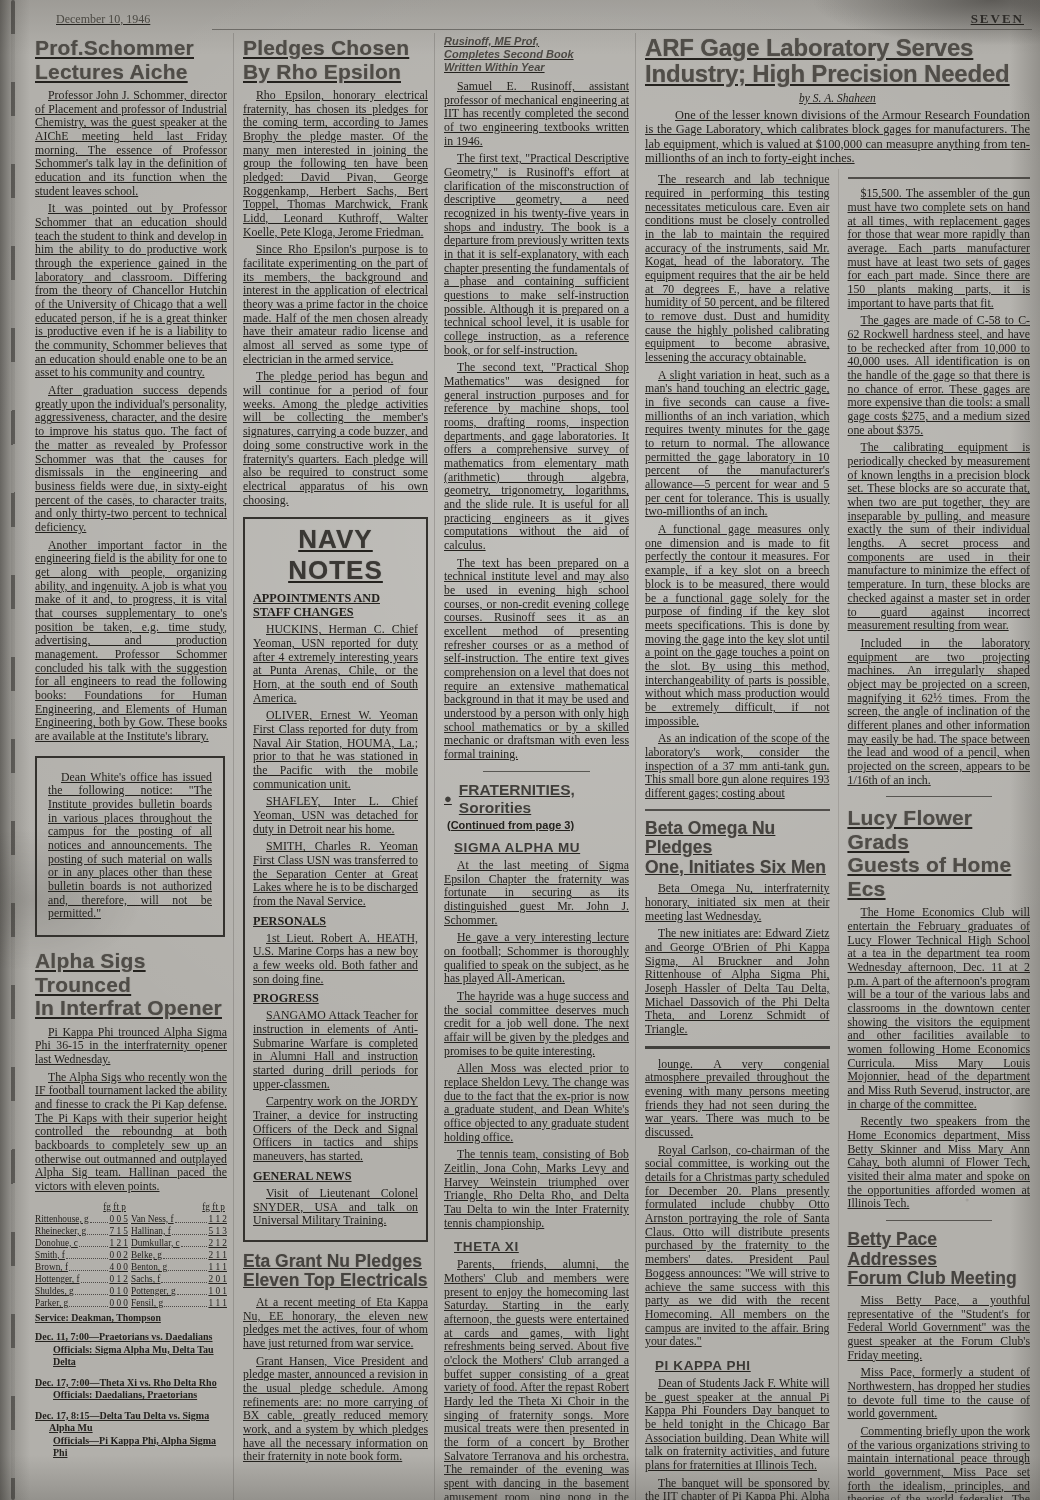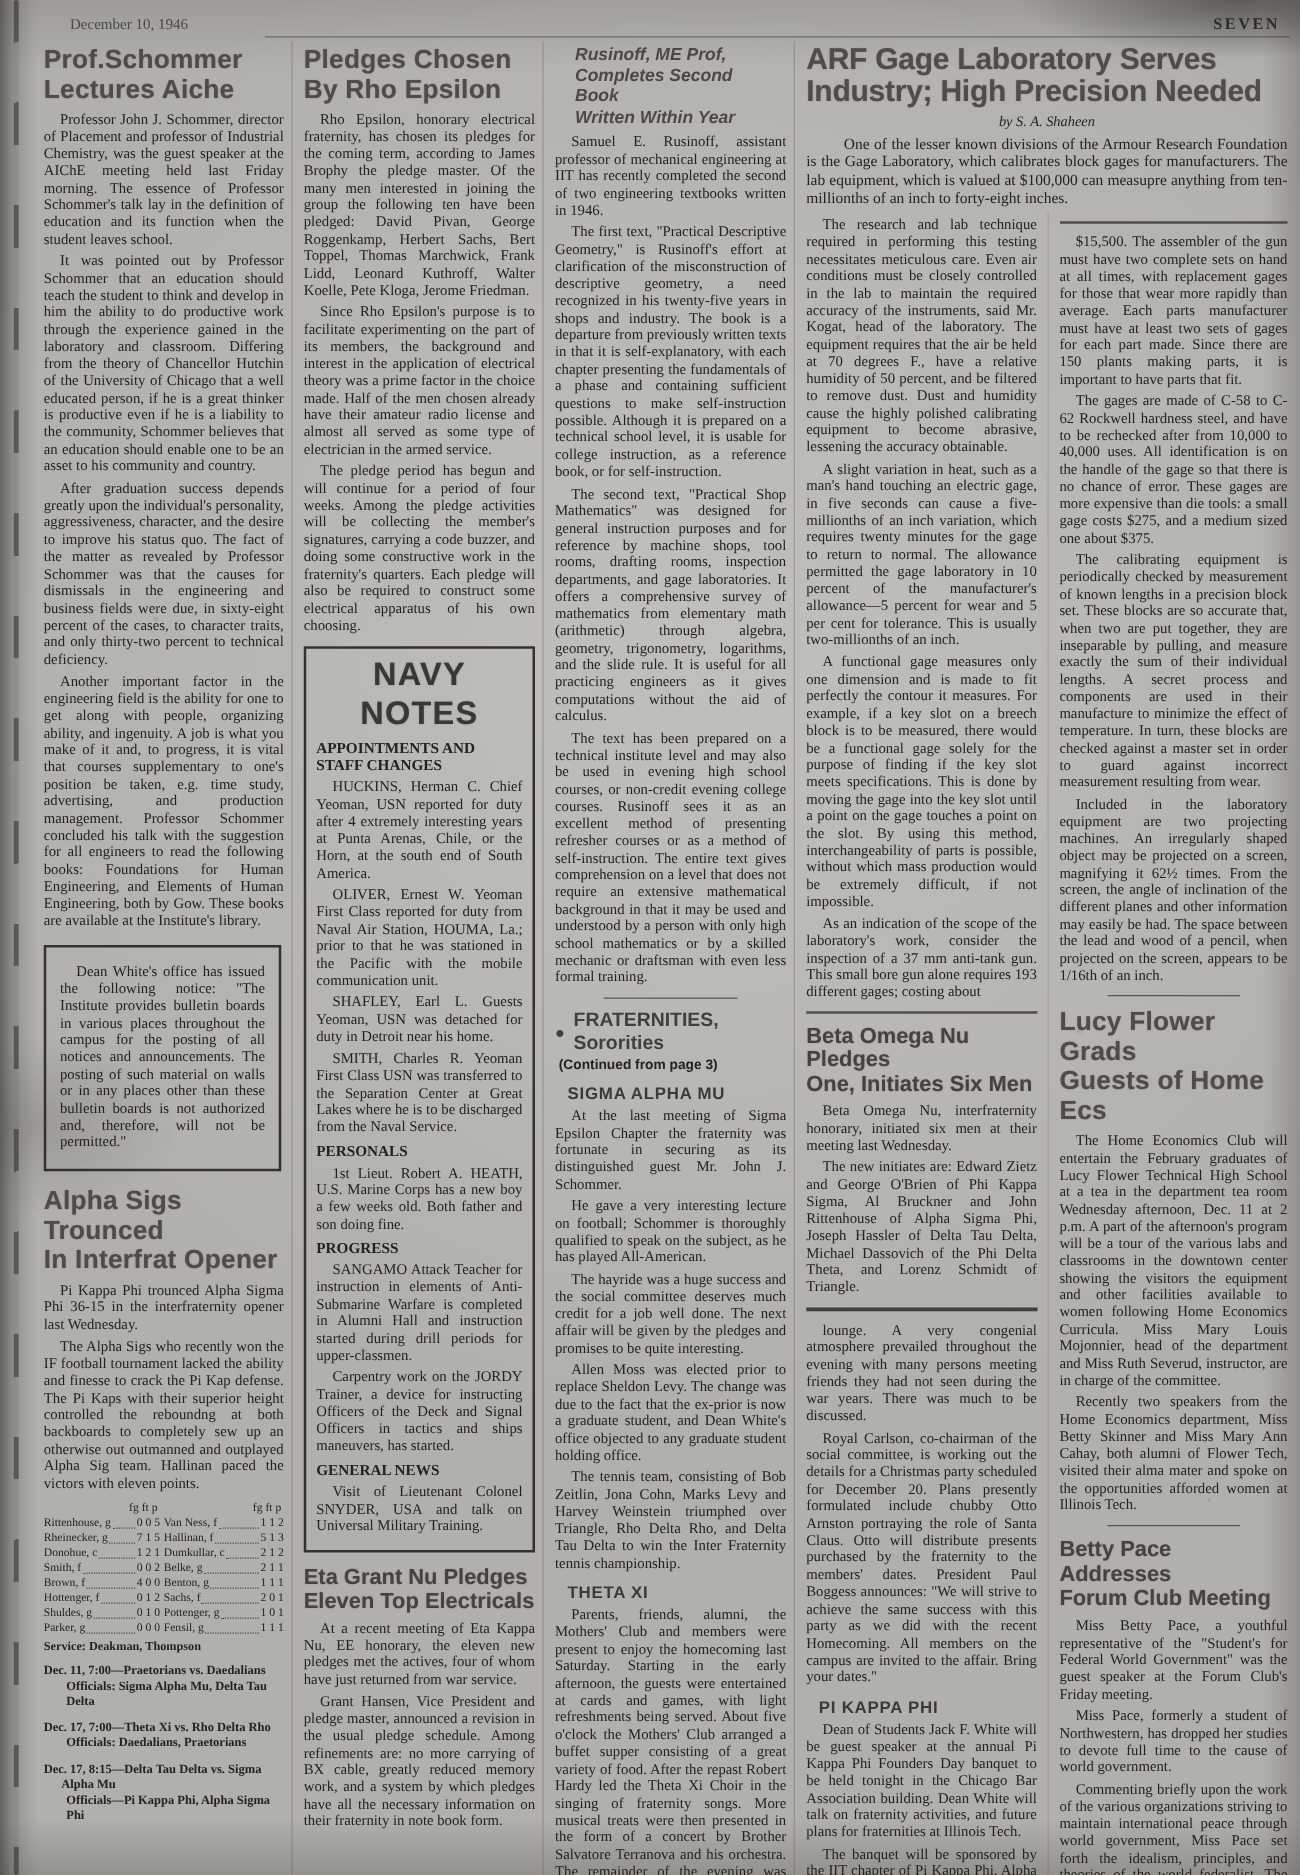--- a/index.html
+++ b/index.html
@@ -4,21 +4,21 @@
 <style>
   * { margin:0; padding:0; box-sizing:border-box; }
   html,body { width:1040px; }
   body { font-family:"Liberation Serif", serif; background:#8f8d89; }
   .page { position:relative; width:1040px; height:1500px; overflow:hidden; color:#24221e;
     background:
       radial-gradient(90% 60% at 55% 35%, rgba(255,255,255,0.20), rgba(255,255,255,0) 70%),
       linear-gradient(0deg, rgba(70,68,63,0.28), rgba(0,0,0,0) 45px),
       linear-gradient(180deg, rgba(110,107,102,0.30), rgba(0,0,0,0) 55px),
       linear-gradient(270deg, rgba(74,71,66,0.30), rgba(0,0,0,0) 30px),
-      #b2b0ab; }
+      #b2b0ab; text-decoration: underline; }
   .left-edge { position:absolute; left:0; top:0; bottom:0; width:32px;
     background:linear-gradient(90deg, rgba(52,50,46,0.60), rgba(90,88,83,0.28) 13px, rgba(0,0,0,0) 30px); }
   .left-edge::after { content:""; position:absolute; left:11px; top:0; bottom:0; width:4px; border-radius:2px;
     background:repeating-linear-gradient(177deg, rgba(40,38,35,0.55) 0 34px, rgba(40,38,35,0.08) 34px 82px); }
   .corner-smudge { position:absolute; right:0; top:0; width:320px; height:58px;
     background:radial-gradient(75% 105% at 85% 0%, rgba(40,38,35,0.55), rgba(0,0,0,0) 75%); }
   .grain { position:absolute; inset:0; pointer-events:none; opacity:.85; background:
     radial-gradient(4px 4px at 12% 33%, rgba(50,48,44,0.22), transparent 70%),
     radial-gradient(5px 5px at 28% 72%, rgba(50,48,44,0.18), transparent 70%),
     radial-gradient(4px 4px at 66% 18%, rgba(50,48,44,0.16), transparent 70%),
@@ -41,21 +41,21 @@
   .subcol + .subcol { border-left:1px solid rgba(80,77,72,0.20); padding-left:9px; }
 
   .body { font-size:11.8px; line-height:1.16; text-align:justify; text-indent:13px; margin:4px 0; }
   .head-lg, .head-md, .head-xl, .head-it, .navy-title, .section-head, .subhead, .continued {
     font-family:"Liberation Sans", sans-serif; font-weight:700; }
   .head-lg { font-size:21px; line-height:1.12; color:#4f4c47; letter-spacing:.2px; margin:3px 0 6px;
     text-shadow:0 0 1px rgba(79,76,71,0.55); }
   .head-md { font-size:17.5px; line-height:1.12; color:#46433f; margin:4px 0 5px; text-shadow:0 0 1px rgba(79,76,71,0.45); }
   .head-xl { font-size:24px; line-height:1.10; color:#504d48; letter-spacing:-.2px; margin:2px 0 4px;
     text-shadow:0 0 1px rgba(79,76,71,0.55); }
-  .head-it { font-style:italic; font-size:14px; line-height:1.18; color:#4c4944; margin:2px 16px 6px; }
+  .head-it { font-style:italic; font-size:11px; line-height:1.18; color:#4c4944; margin:2px 0 6px; }
   .hl { display:block; }
   .byline { text-align:center; font-style:italic; font-size:11.5px; margin:1px 0 2px; }
   .lede { font-size:12.4px; text-indent:30px; }
   .notice-box { border:2px solid #34322e; padding:9px 11px 10px; margin:12px 2px 12px 0; }
   .navy-box { border:2px solid #34322e; padding:3px 8px 8px; margin:10px 0 10px; }
   .navy-title { font-size:26px; text-align:center; letter-spacing:1px; color:#3a3834; margin:2px 0 3px;
     text-shadow:0 0 1px rgba(58,56,52,0.5); }
   .navy-sub { font-family:"Liberation Serif", serif; font-weight:700; font-size:12.2px; line-height:1.15; margin-top:5px; }
   .section-head { font-size:15.5px; color:#413f3b; margin:4px 0 2px; display:flex; align-items:center; gap:7px; }
   .bullet { font-size:13px; }
@@ -228,21 +228,21 @@
         <p class="body">Rho Epsilon, honorary electrical fraternity, has chosen its pledges for the coming term, according to James Brophy the pledge master. Of the many men interested in joining the group the following ten have been pledged: David Pivan, George Roggenkamp, Herbert Sachs, Bert Toppel, Thomas Marchwick, Frank Lidd, Leonard Kuthroff, Walter Koelle, Pete Kloga, Jerome Friedman.</p>
         <p class="body">Since Rho Epsilon's purpose is to facilitate experimenting on the part of its members, the background and interest in the application of electrical theory was a prime factor in the choice made. Half of the men chosen already have their amateur radio license and almost all served as some type of electrician in the armed service.</p>
         <p class="body">The pledge period has begun and will continue for a period of four weeks. Among the pledge activities will be collecting the member's signatures, carrying a code buzzer, and doing some constructive work in the fraternity's quarters. Each pledge will also be required to construct some electrical apparatus of his own choosing.</p>
       </section>
 
       <div class="navy-box">
         <h2 class="navy-title">NAVY NOTES</h2>
         <div class="navy-sub">APPOINTMENTS AND STAFF CHANGES</div>
         <p class="body">HUCKINS, Herman C. Chief Yeoman, USN reported for duty after 4 extremely interesting years at Punta Arenas, Chile, or the Horn, at the south end of South America.</p>
         <p class="body">OLIVER, Ernest W. Yeoman First Class reported for duty from Naval Air Station, HOUMA, La.; prior to that he was stationed in the Pacific with the mobile communication unit.</p>
-        <p class="body">SHAFLEY, Earl L. Guests Yeoman, USN was detached for duty in Detroit near his home.</p>
+        <p class="body">SHAFLEY, Inter L. Chief Yeoman, USN was detached for duty in Detroit near his home.</p>
         <p class="body">SMITH, Charles R. Yeoman First Class USN was transferred to the Separation Center at Great Lakes where he is to be discharged from the Naval Service.</p>
         <div class="navy-sub">PERSONALS</div>
         <p class="body">1st Lieut. Robert A. HEATH, U.S. Marine Corps has a new boy a few weeks old. Both father and son doing fine.</p>
         <div class="navy-sub">PROGRESS</div>
         <p class="body">SANGAMO Attack Teacher for instruction in elements of Anti-Submarine Warfare is completed in Alumni Hall and instruction started during drill periods for upper-classmen.</p>
         <p class="body">Carpentry work on the JORDY Trainer, a device for instructing Officers of the Deck and Signal Officers in tactics and ships maneuvers, has started.</p>
         <div class="navy-sub">GENERAL NEWS</div>
         <p class="body">Visit of Lieutenant Colonel SNYDER, USA and talk on Universal Military Training.</p>
       </div>
 

